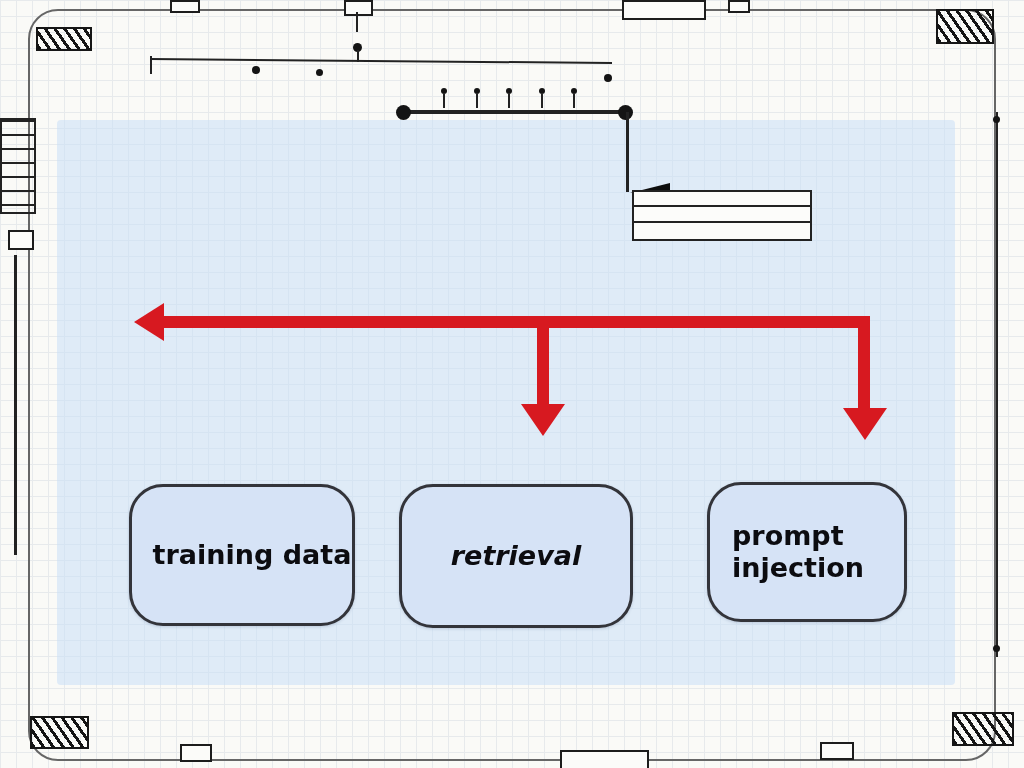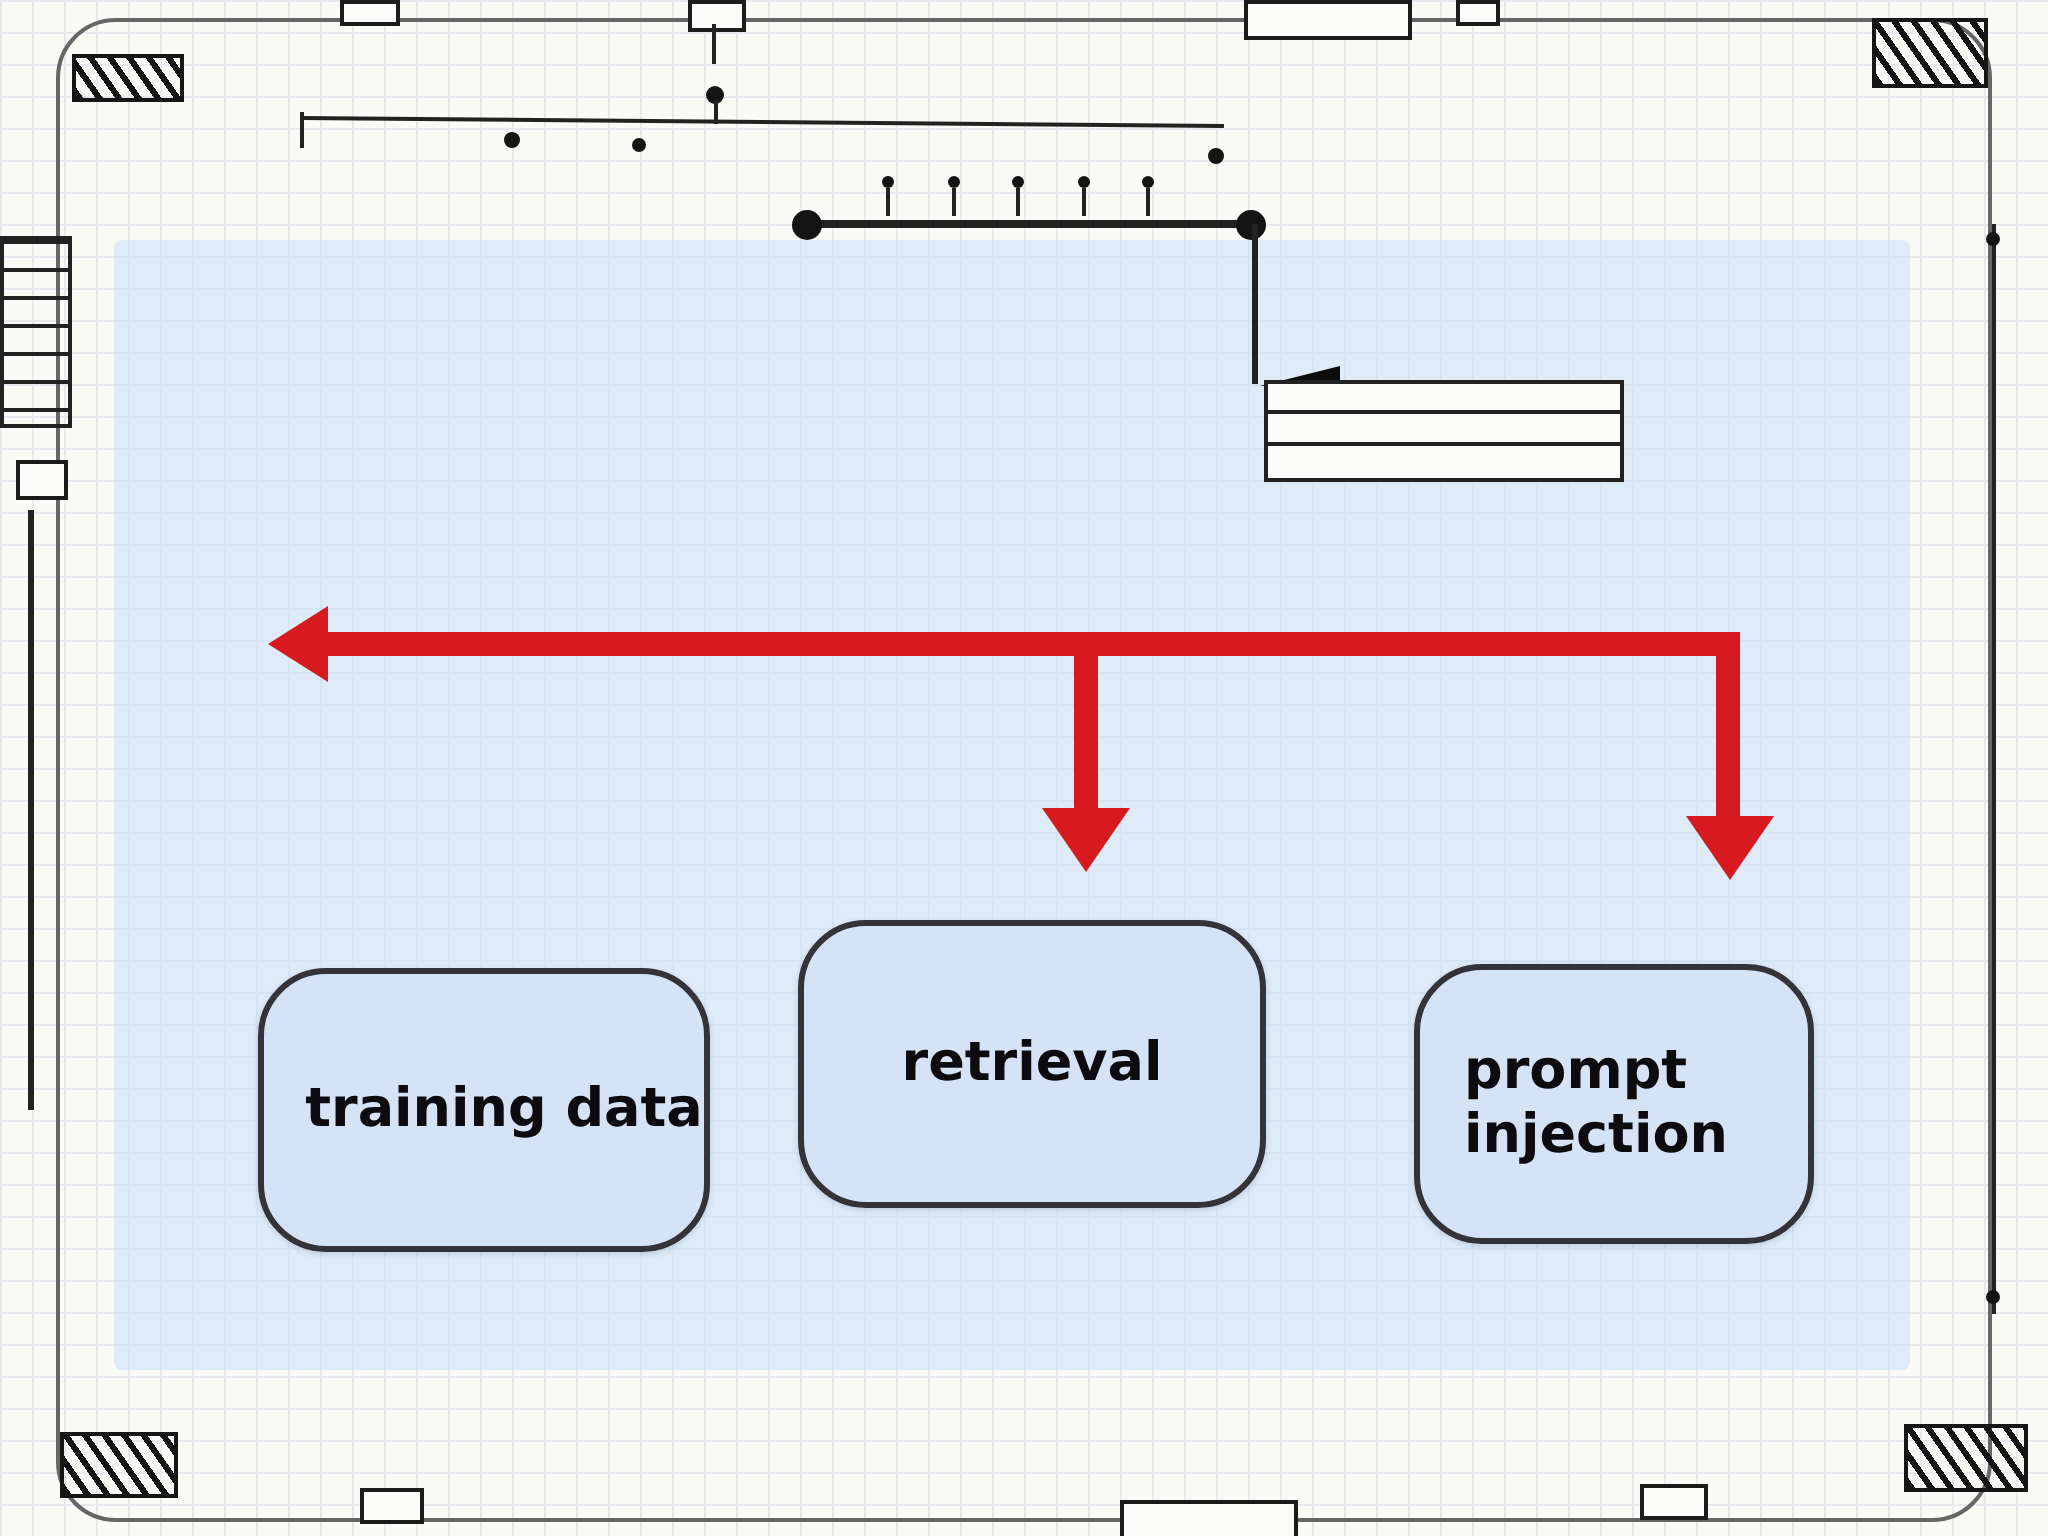--- a/index.html
+++ b/index.html
@@ -139,16 +139,16 @@
   <div class="bar" style="left:160px;top:316px;width:710px;height:12px;"></div>
   <div class="head-left" style="left:134px;top:303px;"></div>
 
   <div class="bar" style="left:537px;top:320px;width:12px;height:86px;"></div>
   <div class="head-down" style="left:521px;top:404px;"></div>
 
   <div class="bar" style="left:858px;top:320px;width:12px;height:90px;"></div>
   <div class="head-down" style="left:843px;top:408px;"></div>
 
   <div class="node" style="left:129px;top:484px;width:200px;height:136px;padding-left:20px;">training data</div>
-  <div class="node" style="left:399px;top:460px;width:228px;height:138px;">retrieval</div>
+  <div class="node" style="left:399px;top:484px;width:228px;height:138px;font-style:italic;">retrieval</div>
   <div class="node left-text" style="left:707px;top:482px;width:200px;height:140px;">prompt injection</div>
 
 </div>
 
 </body></html>

